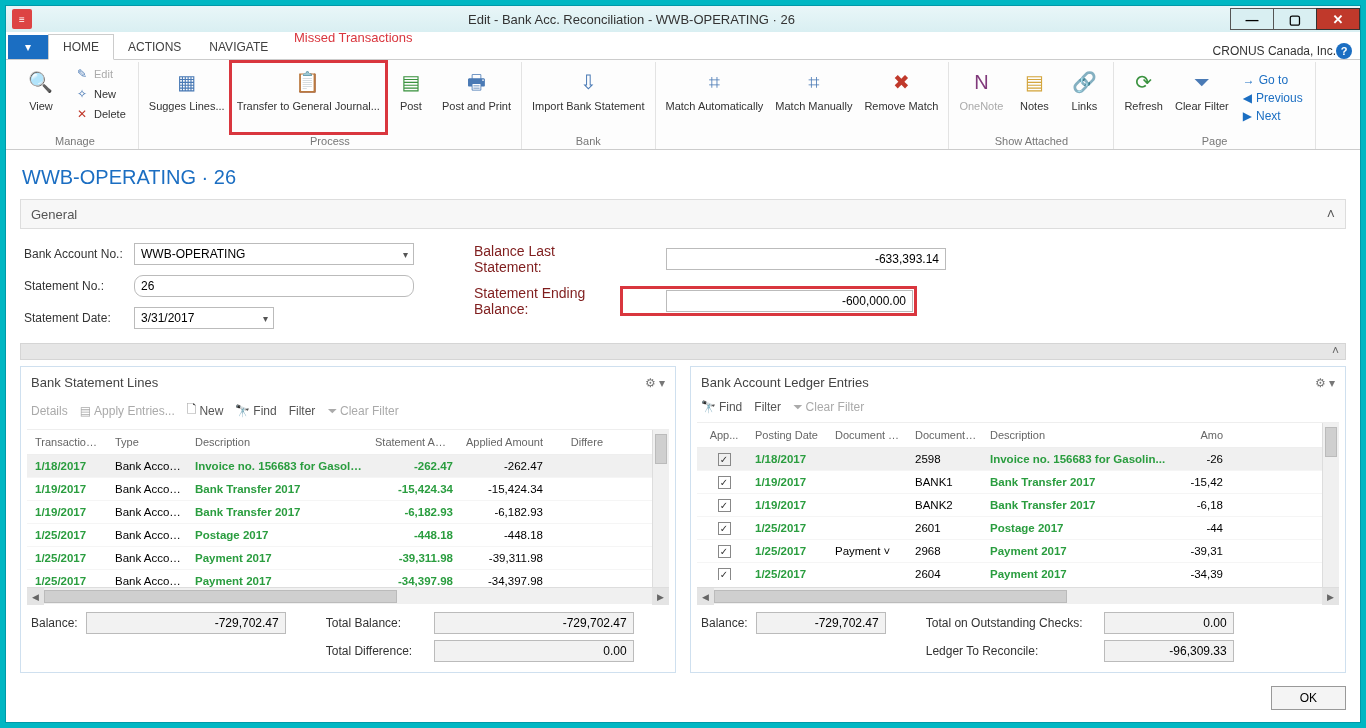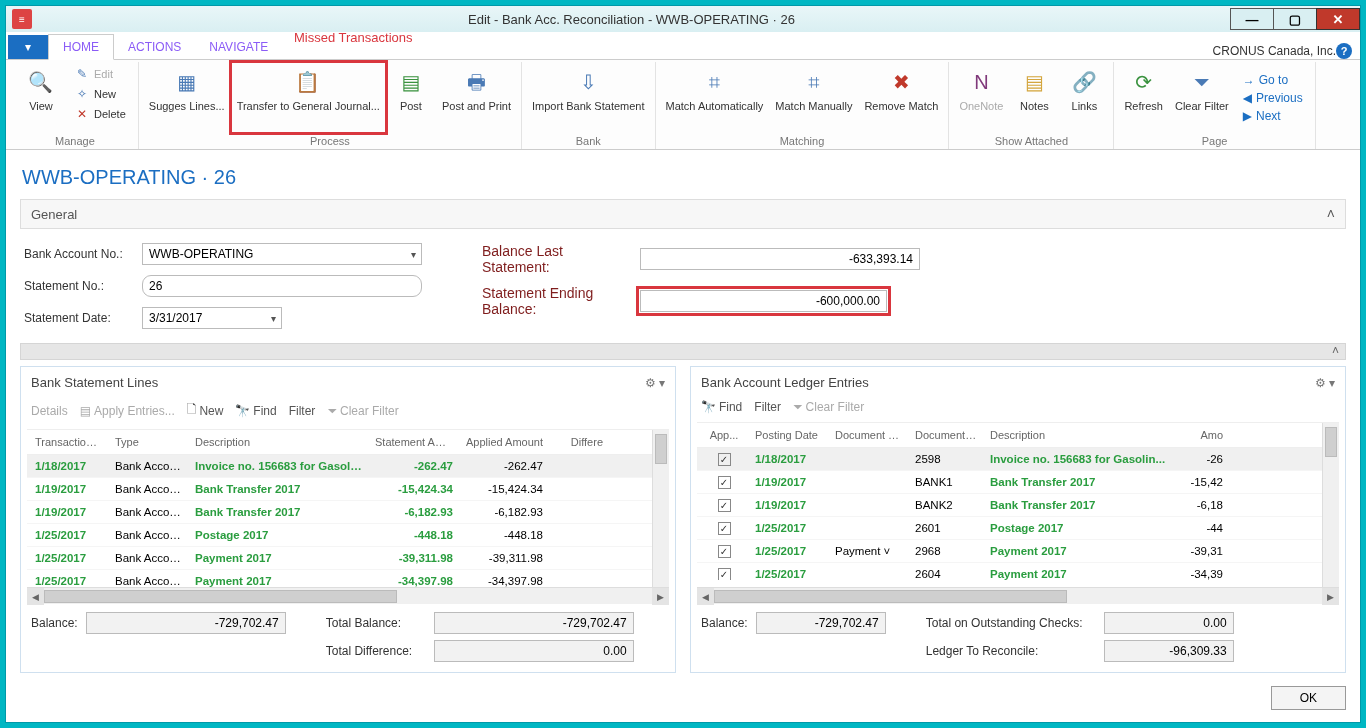--- a/index.html
+++ b/index.html
@@ -7,21 +7,21 @@
   .window { position: absolute; top: 5px; left: 5px; right: 5px; bottom: 5px; background: #fff; border: 1px solid #0099a8; display: flex; flex-direction: column; }
   .titlebar { height: 26px; background: linear-gradient(#e9f6f8,#d9eff2); display: flex; align-items: center; position: relative; }
   .title-icon { width: 20px; height: 20px; margin-left: 6px; background: #d44; border-radius: 2px; display:flex; align-items:center; justify-content:center; color:#fff; font-size:10px;}
   .title-text { flex:1; text-align:center; color:#333; font-size:13px; }
   .wc-buttons { display:flex; }
   .wc-btn { width:44px; height:22px; border:1px solid #555; margin-left:-1px; display:flex; align-items:center; justify-content:center; background:#d9eff2; cursor:pointer; font-size:13px; font-weight:bold; }
   .wc-close { background:#c0392b; color:#fff; border-color:#333; }
   
   .menubar { height: 28px; display:flex; align-items:flex-end; border-bottom:1px solid #ccc; position:relative;}
   .file-btn { width:40px; height:24px; background:#1b6ec2; color:#fff; display:flex; align-items:center; justify-content:center; margin-left:2px; cursor:pointer; font-size:12px;}
-  .tab { padding: 5px 14px; cursor:pointer; font-size:12px; color:#8b5cf6; }
+  .tab { padding: 5px 14px; cursor:pointer; font-size:12px; color:#404040; }
   .tab.active { background:#fff; border:1px solid #ccc; border-bottom-color:#fff; margin-bottom:-1px; }
   .company { margin-left:auto; margin-right:8px; color:#333; font-size:12px; display:flex; align-items:center; }
   .help-icon { width:16px; height:16px; border-radius:50%; background:#1b6ec2; color:#fff; display:flex; align-items:center; justify-content:center; font-size:11px; font-weight:bold;}
   
   .annotation { position:absolute; top: -2px; left: 288px; color:#d9363e; font-size:13px; font-weight:500;}
   
   .ribbon { height: 90px; background:#fdfdfd; border-bottom:1px solid #ccc; display:flex; padding:2px 6px 0; }
   .r-group { display:flex; flex-direction:column; border-right:1px solid #e3e3e3; padding: 0 4px; }
   .r-group-row { display:flex; flex:1; }
   .r-group-label { text-align:center; color:#777; font-size:11px; padding:2px 0; }
@@ -36,25 +36,25 @@
   .nav-link { color:#1b6ec2; cursor:pointer; display:flex; align-items:center; gap:4px; font-size:12px; padding:2px 4px;}
   
   .content { flex:1; overflow:auto; padding: 10px 14px; background:#fff; position:relative;}
   .page-title { font-size:20px; color:#1b6ec2; margin: 6px 0 10px 2px; }
   
   .fasttab { border:1px solid #ddd; background:#f7f7f7; padding:6px 10px; display:flex; align-items:center; cursor:pointer; font-size:13px; color:#555;}
   .fasttab-chevron { margin-left:auto; color:#555; font-size:14px;}
   
   .general-body { padding: 14px 4px; display:flex; gap:60px; }
   .field-col { display:flex; flex-direction:column; gap:10px;}
-  .field-row { display:flex; align-items:center; gap:8px;}
+  .field-row { display:flex; align-items:center; gap:0;}
   .field-label { width:110px; color:#333; font-size:12px;}
   .field-label-w { width:150px; color:#7f1d1d; font-size:14px;}
   .field-input { border:1px solid #bbb; padding:3px 6px; font-size:12px; }
-  .field-input.right { text-align:right; }
+  .field-input.right { text-align:right;margin-left:42px; }
   .select-arrow { position:relative; }
   .select-arrow::after { content:"▾"; position:absolute; right:6px; top:50%; transform:translateY(-50%); color:#555; pointer-events:none; font-size:10px;}
   .red-box { outline: 3px solid #d9363e; outline-offset: 1px; }
   
   .split-area { display:flex; gap:14px; margin-top:6px; }
   .panel { flex:1; border:1px solid #cfe0ef; padding:6px; display:flex; flex-direction:column; min-height:290px; }
   .panel-title-row { display:flex; align-items:center; padding:2px 4px 6px;}
   .panel-title { font-size:13px; color:#444; }
   .gear { margin-left:auto; color:#777; cursor:pointer;}
   .panel-toolbar { display:flex; gap:12px; padding:4px 4px 8px; color:#555; font-size:12px; align-items:center;}
@@ -184,21 +184,20 @@
           </div>
         <div class="r-big">
             <div class="r-icon">⌗</div>
             <span>Match Manually</span>
           </div>
         <div class="r-big">
             <div class="r-icon" style="color:#c0392b">✖</div>
             <span>Remove Match</span>
           </div>
       </div>
-      <div class="r-group-label">Matching</div>
     </div>
 
     <div class="r-group">
       <div class="r-group-row">
         <div class="r-big disabled">
             <div class="r-icon" style="color:#80397b">N</div>
             <span>OneNote</span>
           </div>
         <div class="r-big">
             <div class="r-icon" style="color:#d4a63f">▤</div>

